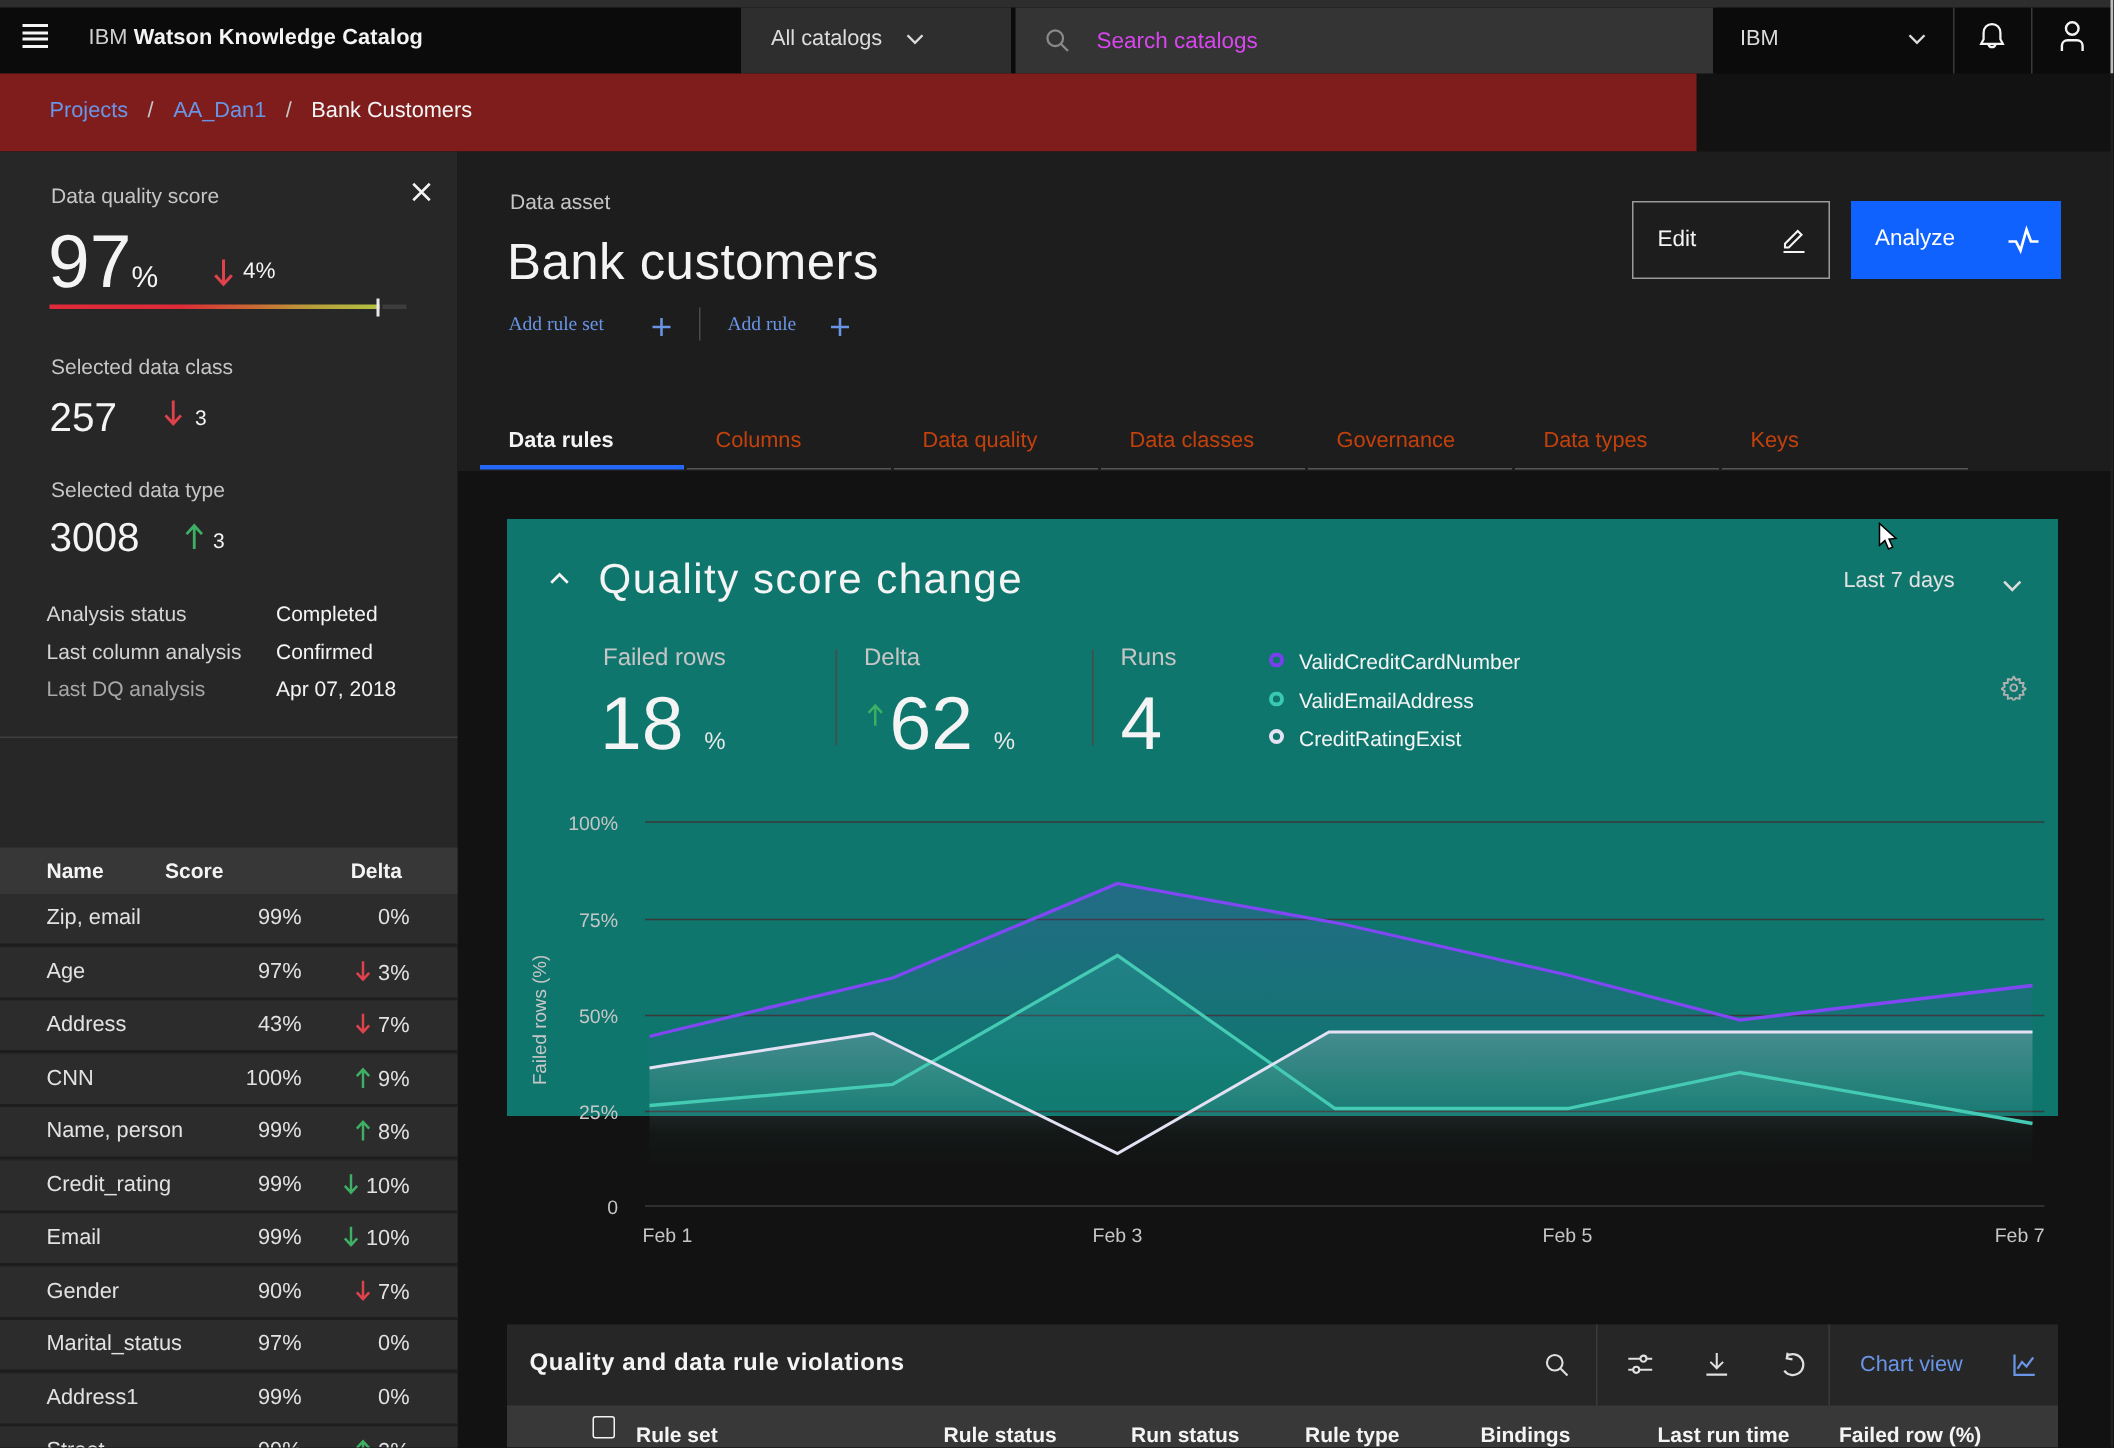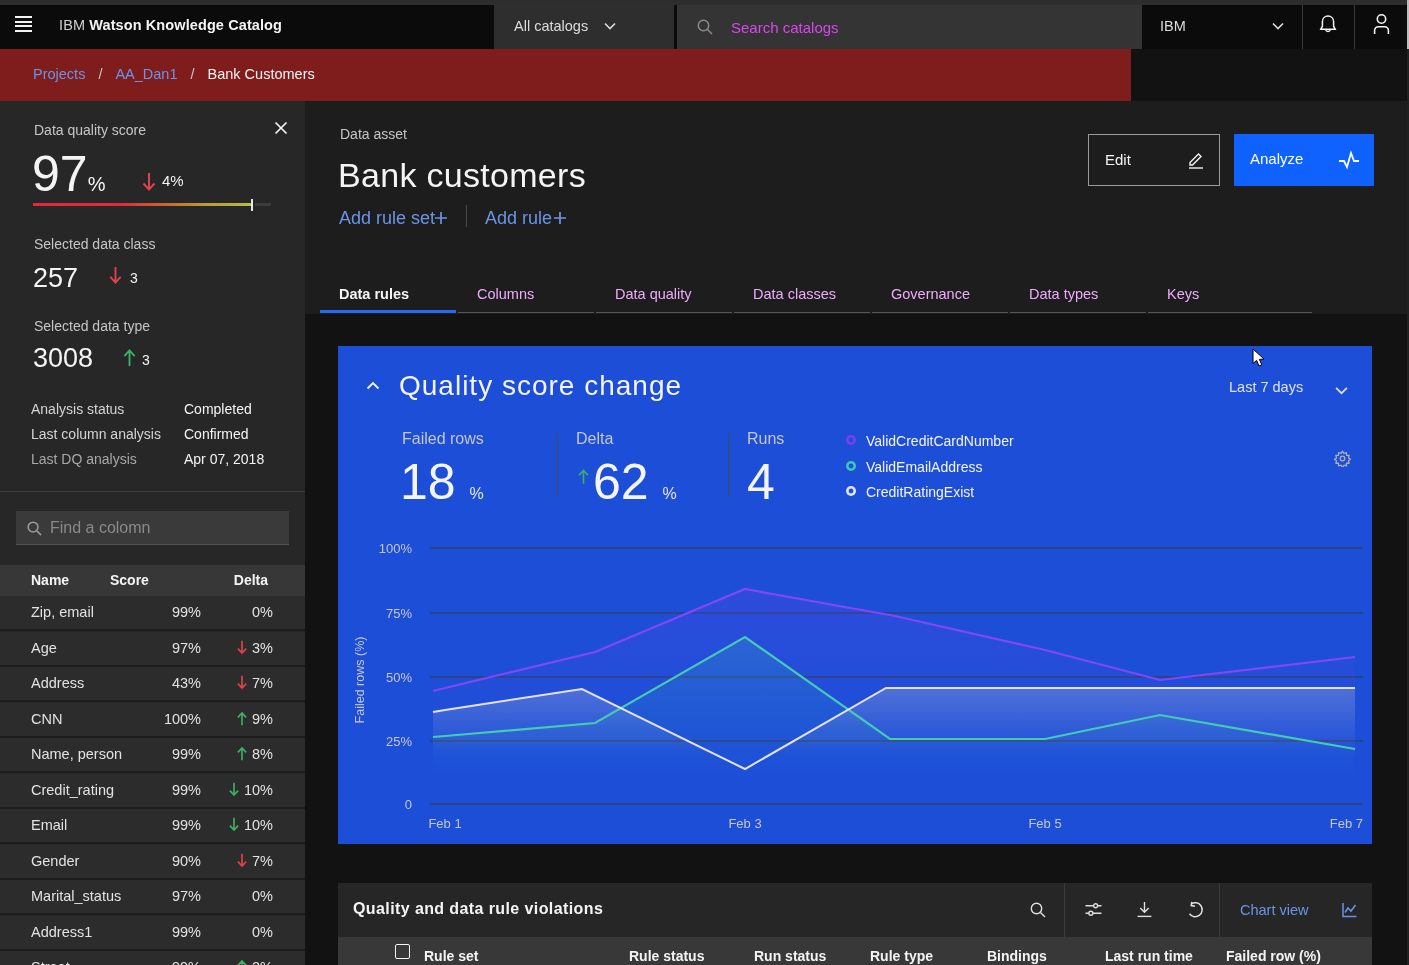--- a/index.html
+++ b/index.html
@@ -54,39 +54,39 @@
   border-bottom:2px solid #1d1d1d; background:#2c2c2c;}
 .c-name { position:absolute; left:31px; top:8px; }
 .c-score { position:absolute; left:110px; width:91px; top:8px; text-align:right; }
 .c-delta { position:absolute; left:180px; width:93px; top:8px; text-align:right; }
 .arr { display:inline-block; vertical-align:-2px; margin-right:4px; }
 
 
 #main-top { position:absolute; left:305px; top:101px; width:1104px; height:213px; background:#1d1d1d; }
 #data-asset { position:absolute; left:340px; top:126px; font-size:14px; color:#c6c6c6; }
 #asset-title { position:absolute; left:338px; top:156px; font-size:34px; letter-spacing:0.3px; color:#f4f4f4; }
-.addlink { position:absolute; top:208px; font-size:18px; color:#6a95e6; }
+.addlink { position:absolute; top:208px; font-size:13px; color:#6a95e6;font-family:Liberation Serif, serif; }
 #addsep { position:absolute; left:466px; top:205px; width:1px; height:22px; background:#4a4a4a; }
 #btn-edit { position:absolute; left:1088px; top:134px; width:132px; height:52px; border:1.5px solid #9a9a9a;
   color:#f4f4f4; font-size:15px; }
 #btn-edit span { position:absolute; left:16px; top:16px; }
 #btn-analyze { position:absolute; left:1234px; top:134px; width:140px; height:52px; background:#0f62fe;
   color:#fff; font-size:15px; }
 #btn-analyze span { position:absolute; left:16px; top:16px; }
 
 
 #tabs { position:absolute; left:320px; top:283px; height:32px; }
-.tab { position:absolute; top:0; height:30px; font-size:14.5px; color:#f0abfc; }
+.tab { position:absolute; top:0; height:30px; font-size:14.5px; color:#c2410c; }
 .tab span { position:absolute; left:19px; top:3px; white-space:nowrap;text-align:right; }
 .tab .ul { position:absolute; left:0; bottom:0; width:100%; height:1.5px; background:#565656; }
 .tab.active { color:#f4f4f4; font-weight:700; }
 .tab.active .ul { height:3.5px; background:#2468f5; }
 
 
-#card1 { position:absolute; left:338px; top:346px; width:1034px; height:498px; background:#1d4ed8; }
+#card1 { position:absolute; left:338px; top:346px; width:1034px; height:398px; background:#0f766e; }
 #card1 h2 { position:absolute; left:61px; top:24px; font-size:28px; letter-spacing:1.0px; font-weight:400; color:#f4f4f4; }
 #last7 { position:absolute; left:891px; top:33px; font-size:14.5px; color:#e2e2e2; }
 .stat-label { position:absolute; top:84px; font-size:16px; color:#c6c6c6; }
 .stat-big { position:absolute; top:107px; font-size:50px; color:#f4f4f4; }
 .stat-big .pct { font-size:16px; color:#e8e8e8; }
 .stat-div { position:absolute; top:87px; width:1px; height:64px; background:#4a4a4a; }
 .legend { position:absolute; left:508px; font-size:14px; color:#f4f4f4; }
 .ring { position:absolute; left:0; top:1px; width:10px; height:10px; border-radius:50%; }
 .legend span { position:absolute; left:20px; top:-1px; white-space:nowrap; }
 
@@ -173,27 +173,20 @@
   <div class="sb-label" style="top:318px">Selected data type</div>
   <div id="num3008">3008</div>
   <svg class="abs" style="left:122px;top:348px" width="15" height="19" viewBox="0 0 16 20">
       <path d="M8 19 L8 3 M2.5 8.5 L8 2.5 L13.5 8.5" fill="none" stroke="#3eaf64" stroke-width="2"></path>
     </svg>
   <div class="abs" style="left:142px;top:352px;font-size:14px;color:#f4f4f4;">3</div>
   <div class="kv" style="top:401px">Analysis status<span class="v">Completed</span></div>
   <div class="kv" style="top:426px">Last column analysis<span class="v">Confirmed</span></div>
   <div class="kv" style="top:451px;color:#a8a8a8;">Last DQ analysis<span class="v">Apr 07, 2018</span></div>
   <div id="sb-sep"></div>
-  <div id="findbox">
-    <svg class="abs" style="left:10px;top:9px" width="17" height="17" viewBox="0 0 18 18">
-        <circle cx="7.5" cy="7.5" r="5.2" fill="none" stroke="#9a9a9a" stroke-width="1.6"></circle>
-        <path d="M11.5 11.5 L16 16" stroke="#9a9a9a" stroke-width="1.6"></path>
-      </svg>
-    <span class="ph">Find a colomn</span>
-  </div>
   <div id="sbth">
     <span class="abs" style="left:31px;top:7px">Name</span>
     <span class="abs" style="left:110px;width:91px;top:7px;text-align:left;">Score</span>
     <span class="abs" style="left:180px;width:88px;top:7px;text-align:right;">Delta</span>
   </div>
   <div id="sbrows">
 <div class="sbrow" style="top:596.0px">
         <span class="c-name">Zip, email</span>
         <span class="c-score">99%</span>
         <span class="c-delta">0%</span>

